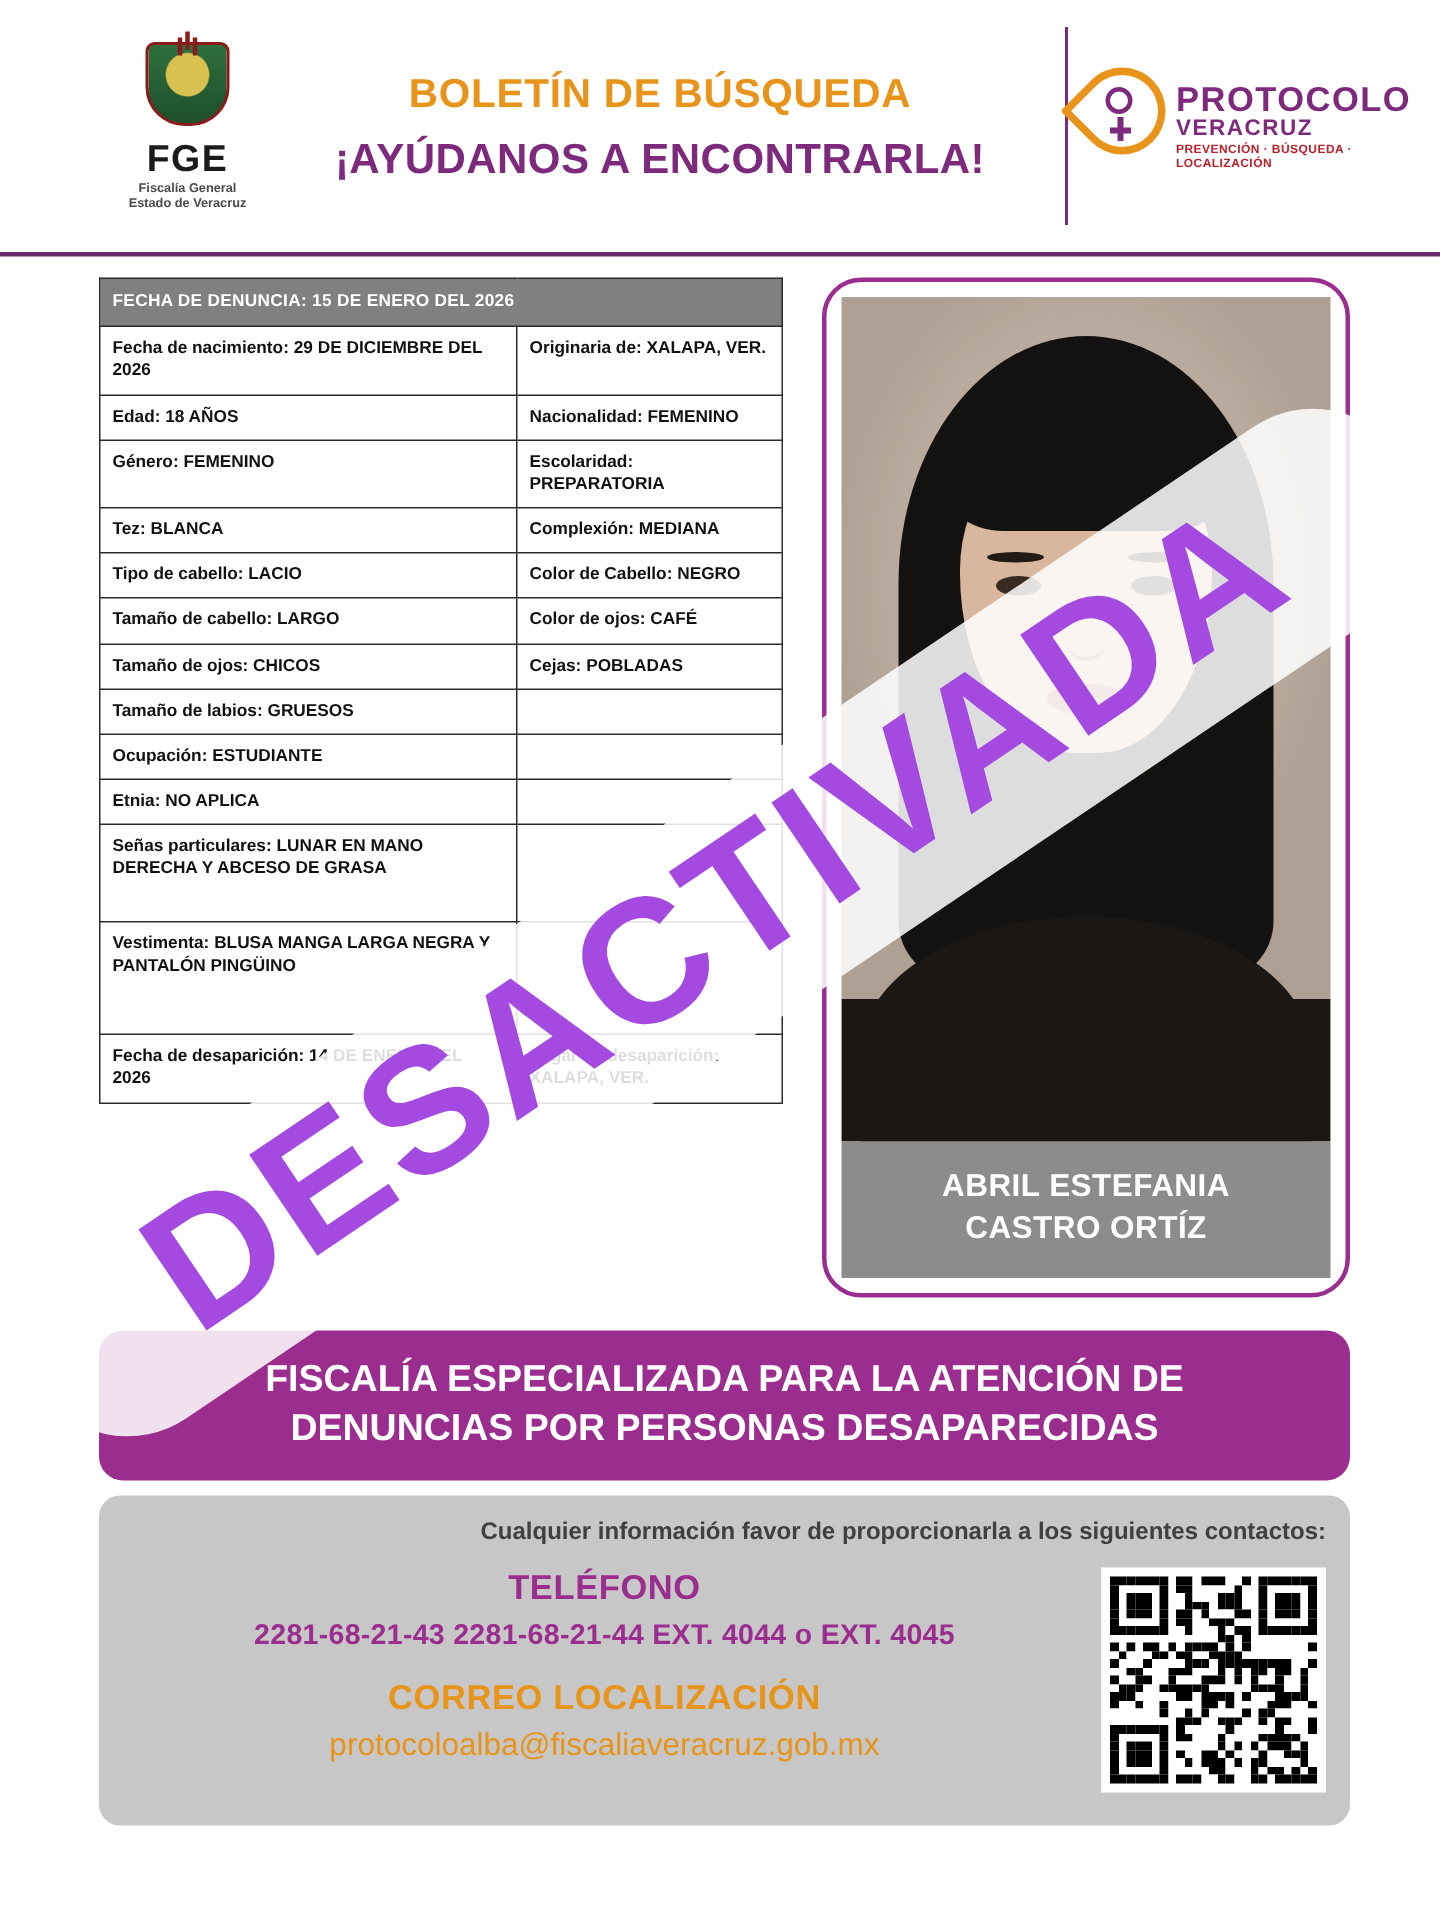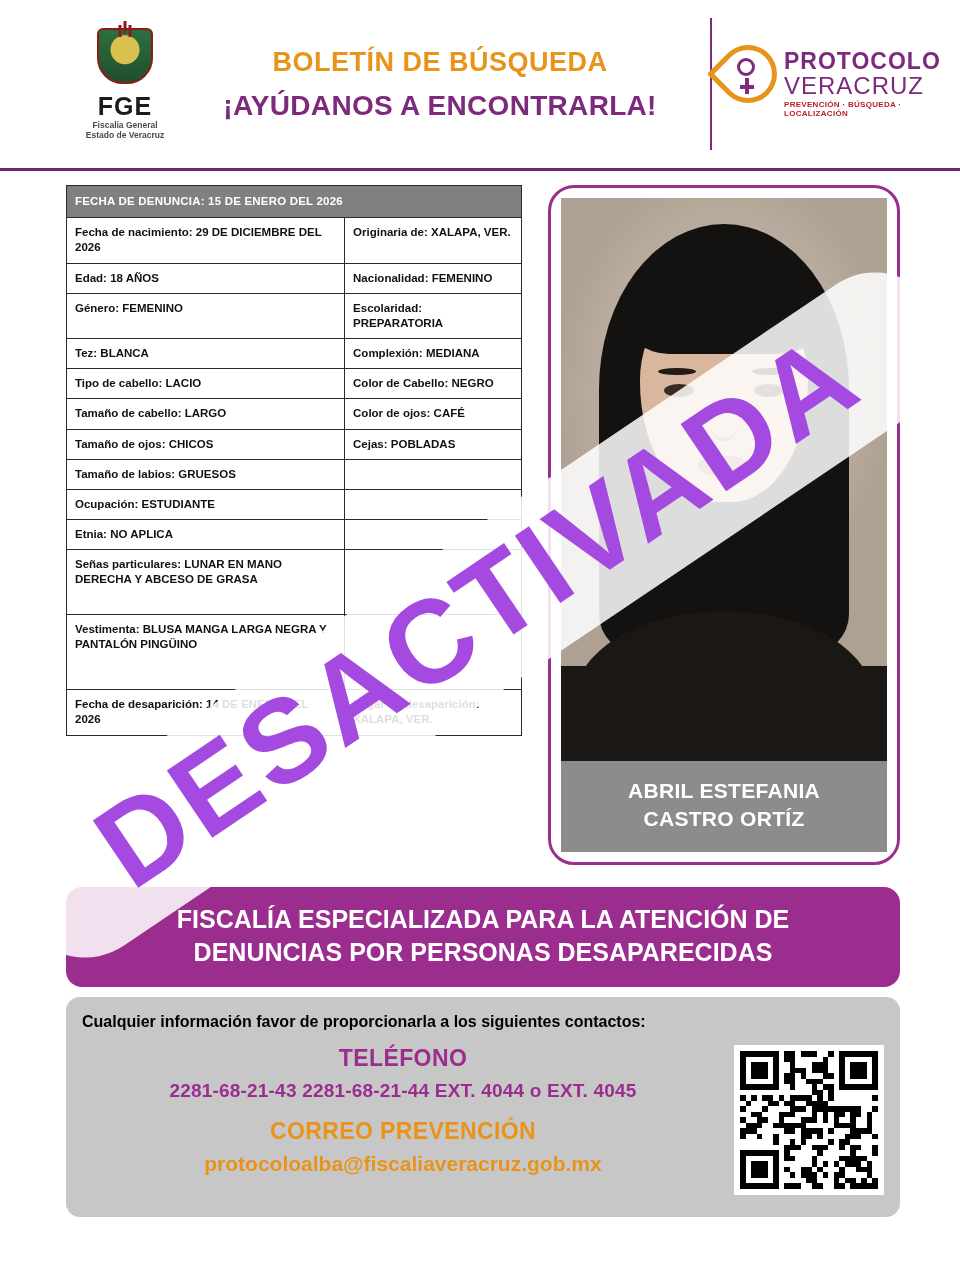--- a/index.html
+++ b/index.html
@@ -180,22 +180,22 @@
   .alba-search:before {
     content: "";
     position: absolute;
     left: 17px; top: 17px;
     width: 7px; height: 2.5px;
     background: #fff;
     transform: rotate(45deg);
   }
   .alba-ver {
     color: #7d2a7d;
-    font-weight: normal;
-    font-size: 24px;
+    font-weight: bold;
+    font-size: 15px;
     letter-spacing: 1px;
     line-height: 1.05;
   }
   .alba-foot {
     color: #b9202a;
     font-weight: bold;
     font-size: 8px;
     letter-spacing: 0.3px;
     margin-top: 2px;
   }
@@ -357,24 +357,24 @@
   .contact {
     margin: 10px 60px 0 66px;
     background: #c7c7c7;
     border-radius: 14px;
     padding: 16px 16px 22px 16px;
     box-sizing: border-box;
     position: relative;
     min-height: 200px;
   }
   .contact-lead {
-    text-align: left;
+    text-align: right;
     font-weight: bold;
     font-size: 16px;
-    color: #000000;
+    color: #404040;
     margin-bottom: 14px;
   }
   .contact-inner {
     display: flex;
     align-items: flex-start;
   }
   .contact-text {
     flex: 1;
     text-align: center;
     padding-right: 10px;
@@ -396,21 +396,20 @@
     color: #e8941a;
     font-weight: bold;
     font-size: 23px;
     margin-top: 16px;
     letter-spacing: 0.4px;
   }
   .c-mail {
     color: #e8941a;
     font-size: 21px;
     margin-top: 7px;
-    font-weight: bold;
   }
   .qr {
     flex: 0 0 150px;
     height: 150px;
     background: #fff;
     padding: 6px;
     box-sizing: border-box;
   }
   .qr-grid {
     width: 100%; height: 100%;
@@ -567,21 +566,21 @@
     <div>FISCALÍA ESPECIALIZADA PARA LA ATENCIÓN DE</div>
     <div>DENUNCIAS POR PERSONAS DESAPARECIDAS</div>
   </div>
 
   <div class="contact">
     <div class="contact-lead">Cualquier información favor de proporcionarla a los siguientes contactos:</div>
     <div class="contact-inner">
       <div class="contact-text">
         <div class="c-tel-label">TELÉFONO</div>
         <div class="c-tel-nums">2281-68-21-43   2281-68-21-44   EXT. 4044  o  EXT. 4045</div>
-        <div class="c-mail-label">CORREO PREVENCIÓN</div>
+        <div class="c-mail-label">CORREO LOCALIZACIÓN</div>
         <div class="c-mail">protocoloalba@fiscaliaveracruz.gob.mx</div>
       </div>
       <div class="qr">
         <div class="qr-grid" id="qrGrid">
             <i></i>
             <i></i>
             <i></i>
             <i></i>
             <i></i>
             <i></i>

